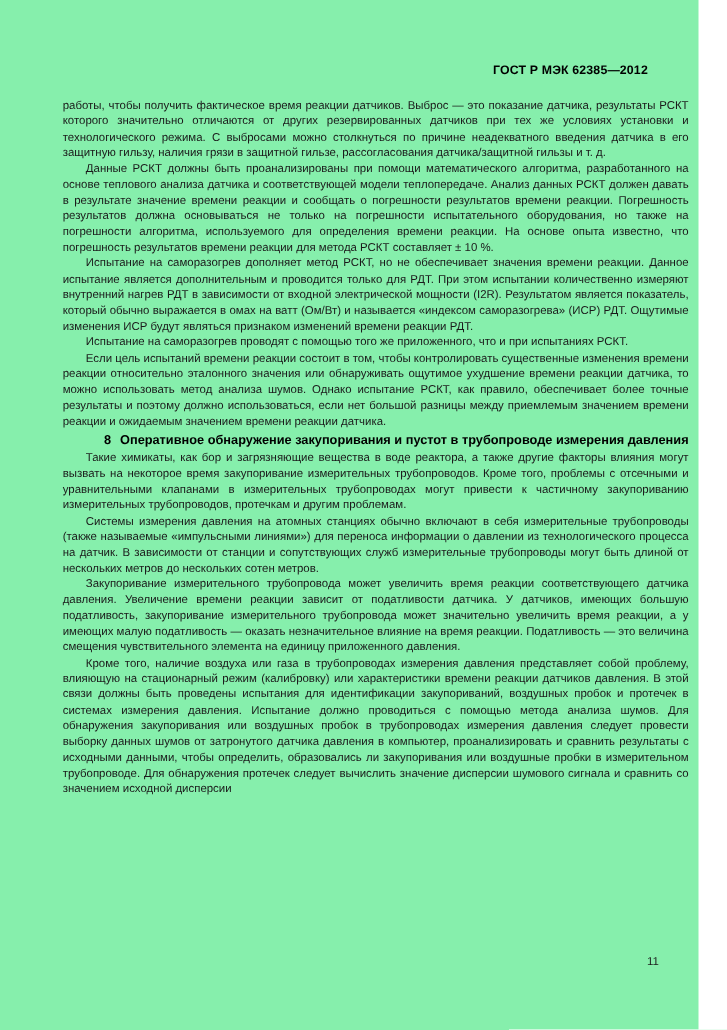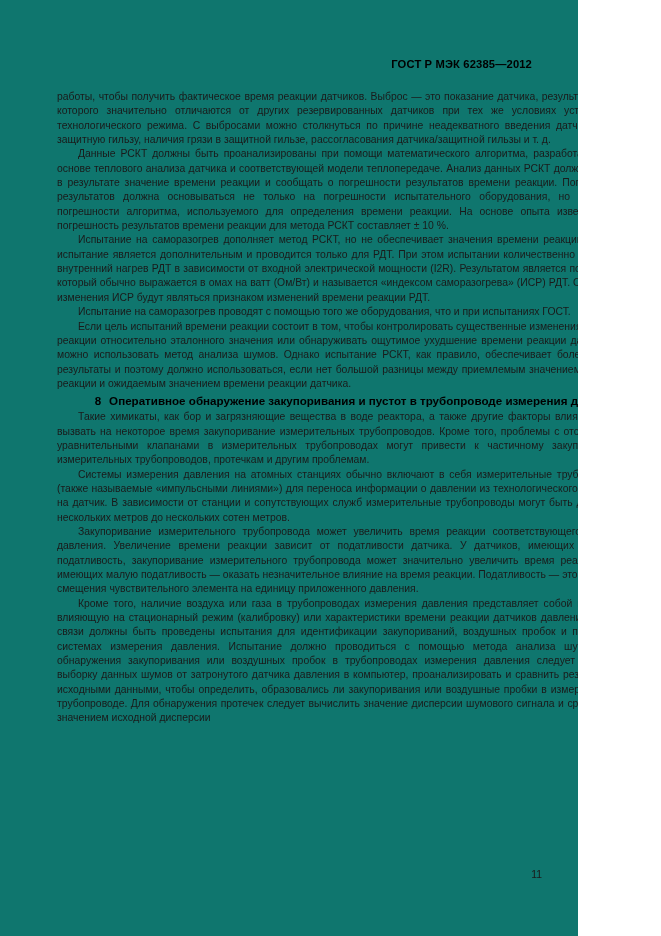--- a/index.html
+++ b/index.html
@@ -8,23 +8,23 @@
     padding: 0;
     background: #ffffff;
   }
   body {
     font-family: "Liberation Sans", sans-serif;
     color: #1a1a1a;
     -webkit-font-smoothing: antialiased;
   }
   .page {
     position: relative;
-    width: 578px;
+    width: 635px;
     height: 936px;
-    background: #0f766e;
+    background: #86efac;
     overflow: hidden;
     box-sizing: border-box;
   }
   
   .page-header {
     position: absolute;
     top: 58px;
     right: 46px;
     font-size: 11.2px;
     font-weight: bold;
@@ -99,21 +99,21 @@
 
   <div class="content">
 
     <p class="para">работы, чтобы получить фактическое время реакции датчиков. Выброс — это показание датчика, результаты РСКТ которого значительно отличаются от других резервированных датчиков при тех же условиях установки и технологического режима. С выбросами можно столкнуться по причине неадекватного введения датчика в его защитную гильзу, наличия грязи в защитной гильзе, рассогласования датчика/защитной гильзы и т. д.</p>
 
     <p class="para indent">Данные РСКТ должны быть проанализированы при помощи математического алгоритма, разработанного на основе теплового анализа датчика и соответствующей модели теплопередаче. Анализ данных РСКТ должен давать в результате значение времени реакции и сообщать о погрешности результатов времени реакции. Погрешность результатов должна основываться не только на погрешности испытательного оборудования, но также на погрешности алгоритма, используемого для определения времени реакции. На основе опыта известно, что погрешность результатов времени реакции для метода РСКТ составляет ± 10 %.</p>
 
 
     <p class="para indent sp-after-sub">Испытание на саморазогрев дополняет метод РСКТ, но не обеспечивает значения времени реакции. Данное испытание является дополнительным и проводится только для РДТ. При этом испытании количественно измеряют внутренний нагрев РДТ в зависимости от входной электрической мощности (I2R). Результатом является показатель, который обычно выражается в омах на ватт (Ом/Вт) и называется «индексом саморазогрева» (ИСР) РДТ. Ощутимые изменения ИСР будут являться признаком изменений времени реакции РДТ.</p>
 
-    <p class="para indent">Испытание на саморазогрев проводят с помощью того же оборудования, что и при испытаниях ГОСТ.</p>
+    <p class="para indent">Испытание на саморазогрев проводят с помощью того же приложенного, что и при испытаниях РСКТ.</p>
 
 
     <p class="para indent sp-after-sub">Если цель испытаний времени реакции состоит в том, чтобы контролировать существенные изменения времени реакции относительно эталонного значения или обнаруживать ощутимое ухудшение времени реакции датчика, то можно использовать метод анализа шумов. Однако испытание РСКТ, как правило, обеспечивает более точные результаты и поэтому должно использоваться, если нет большой разницы между приемлемым значением времени реакции и ожидаемым значением времени реакции датчика.</p>
 
     <h2 class="clause sp-before-cl">
       <span class="num">8</span><span>Оперативное обнаружение закупоривания и пустот в трубопроводе измерения давления</span>
     </h2>
 
     <p class="para indent">Такие химикаты, как бор и загрязняющие вещества в воде реактора, а также другие факторы влияния могут вызвать на некоторое время закупоривание измерительных трубопроводов. Кроме того, проблемы с отсечными и уравнительными клапанами в измерительных трубопроводах могут привести к частичному закупориванию измерительных трубопроводов, протечкам и другим проблемам.</p>
 

